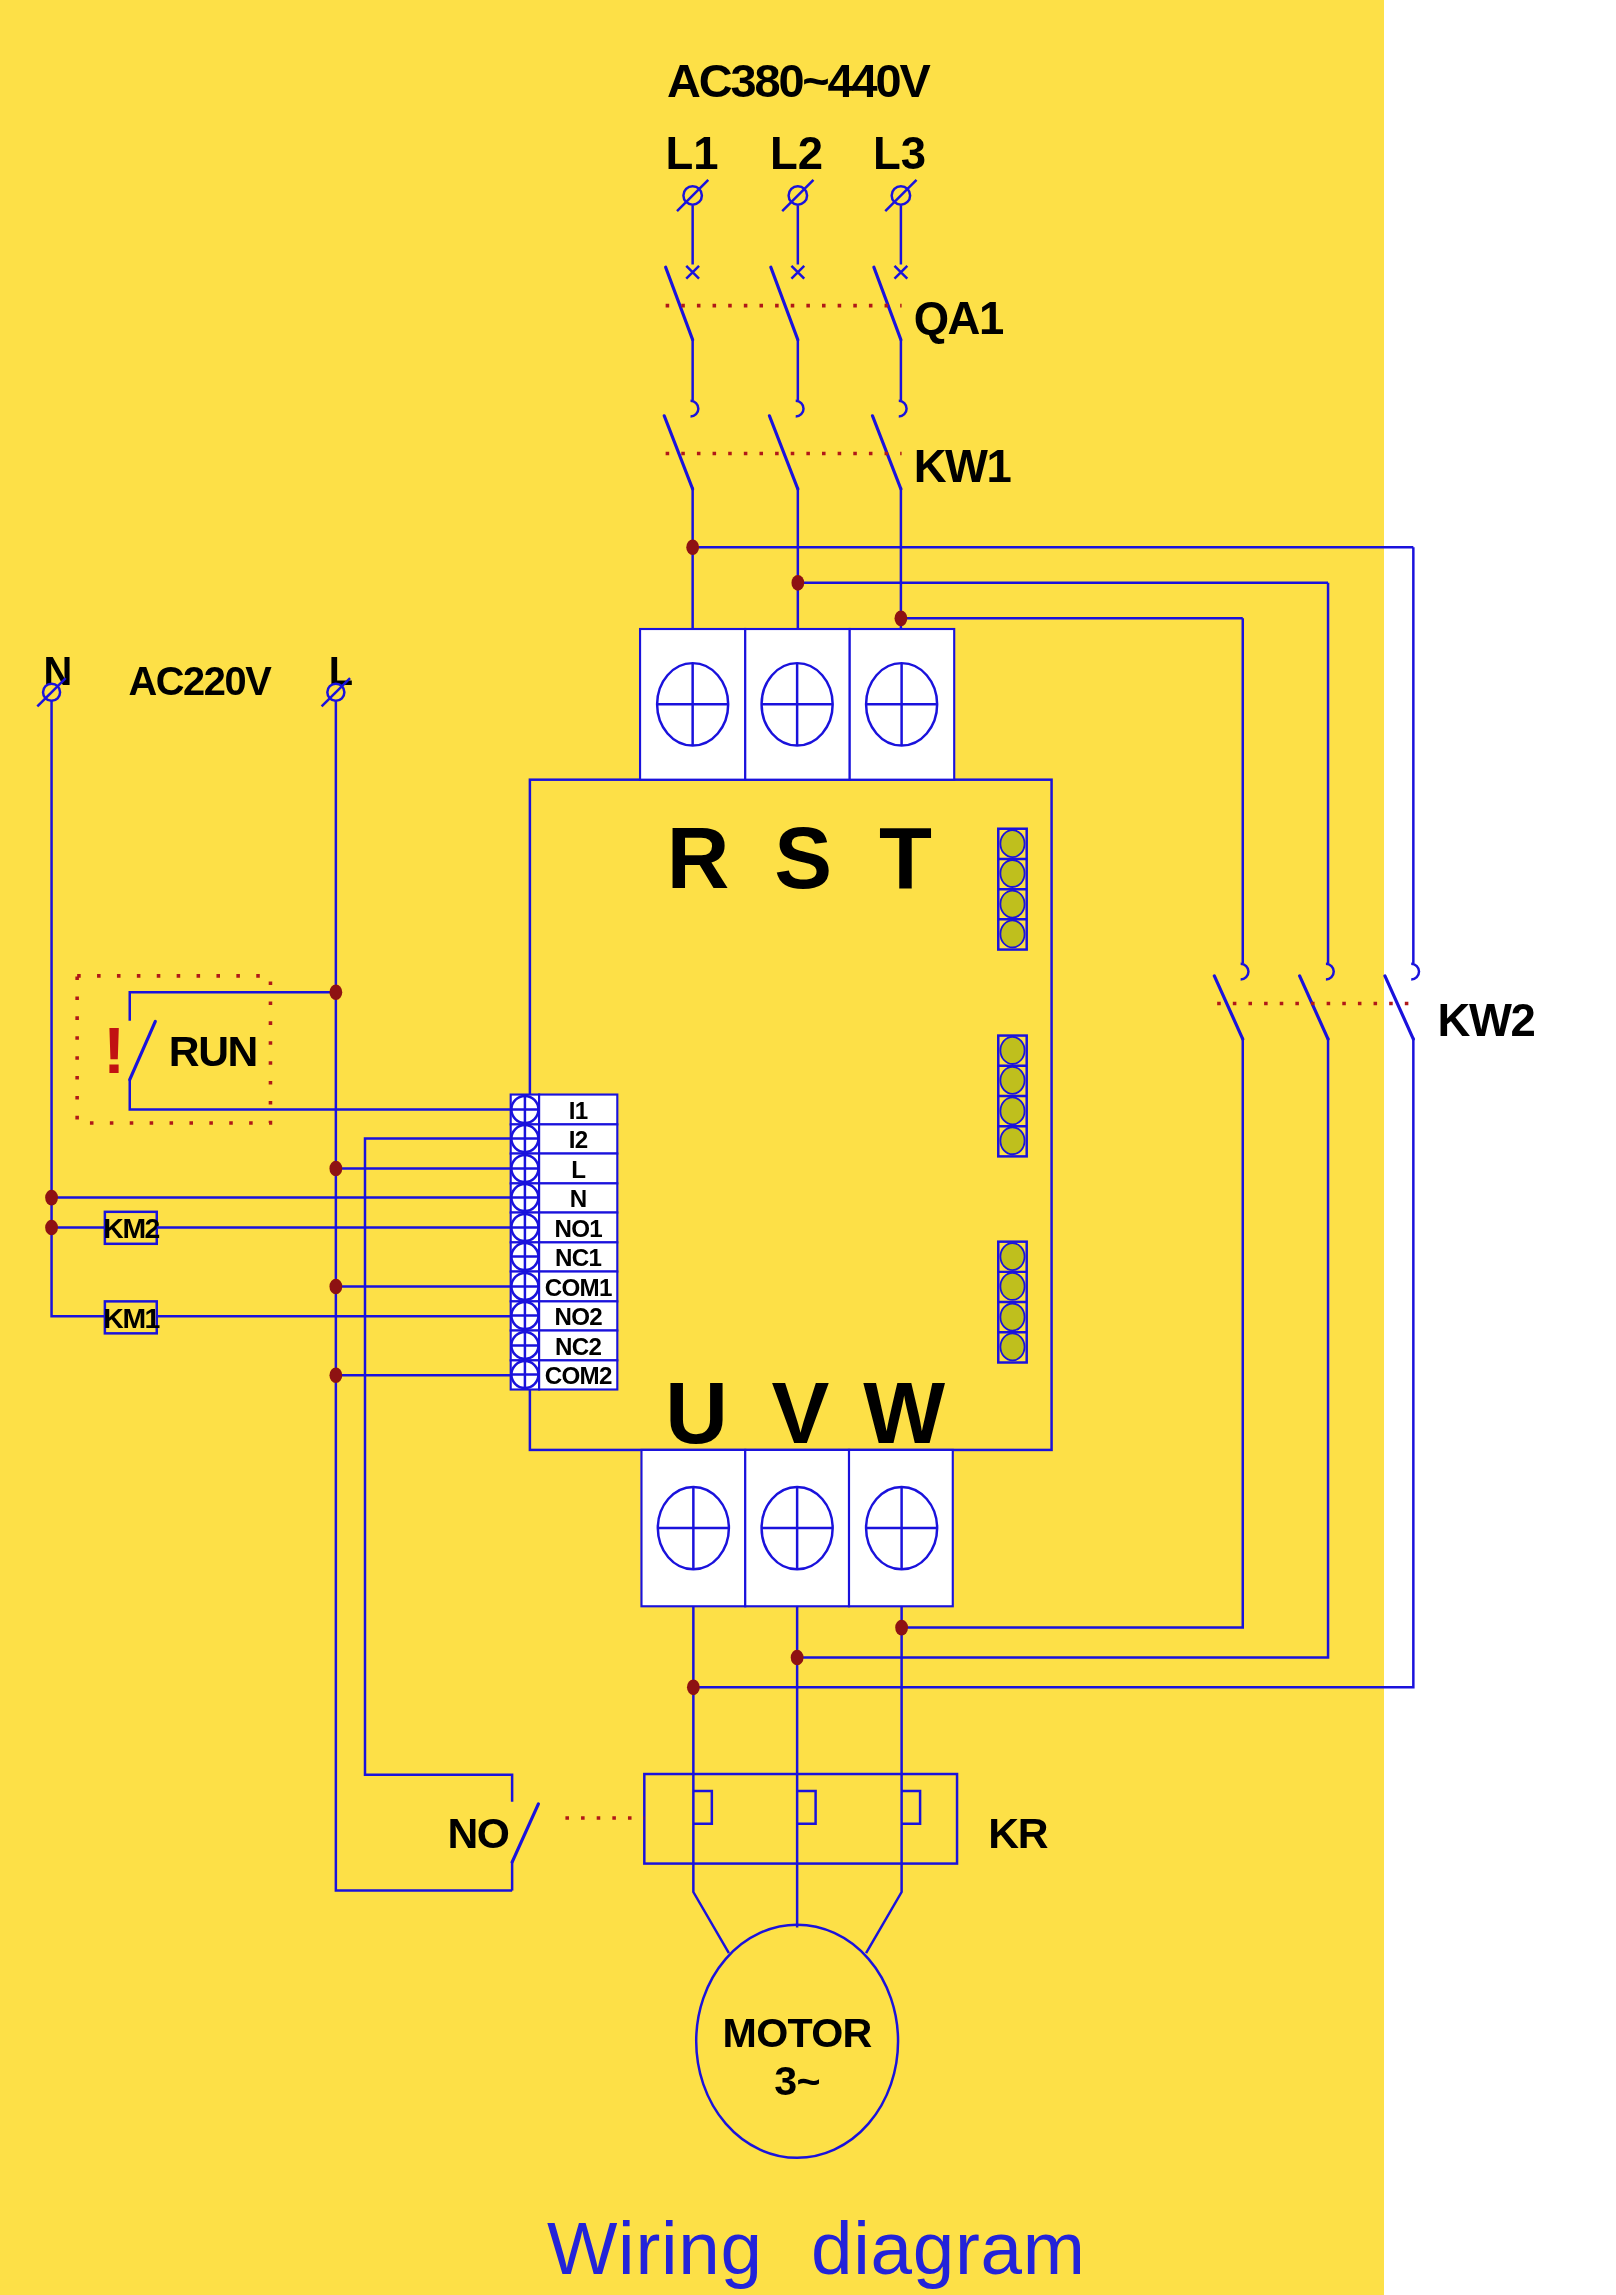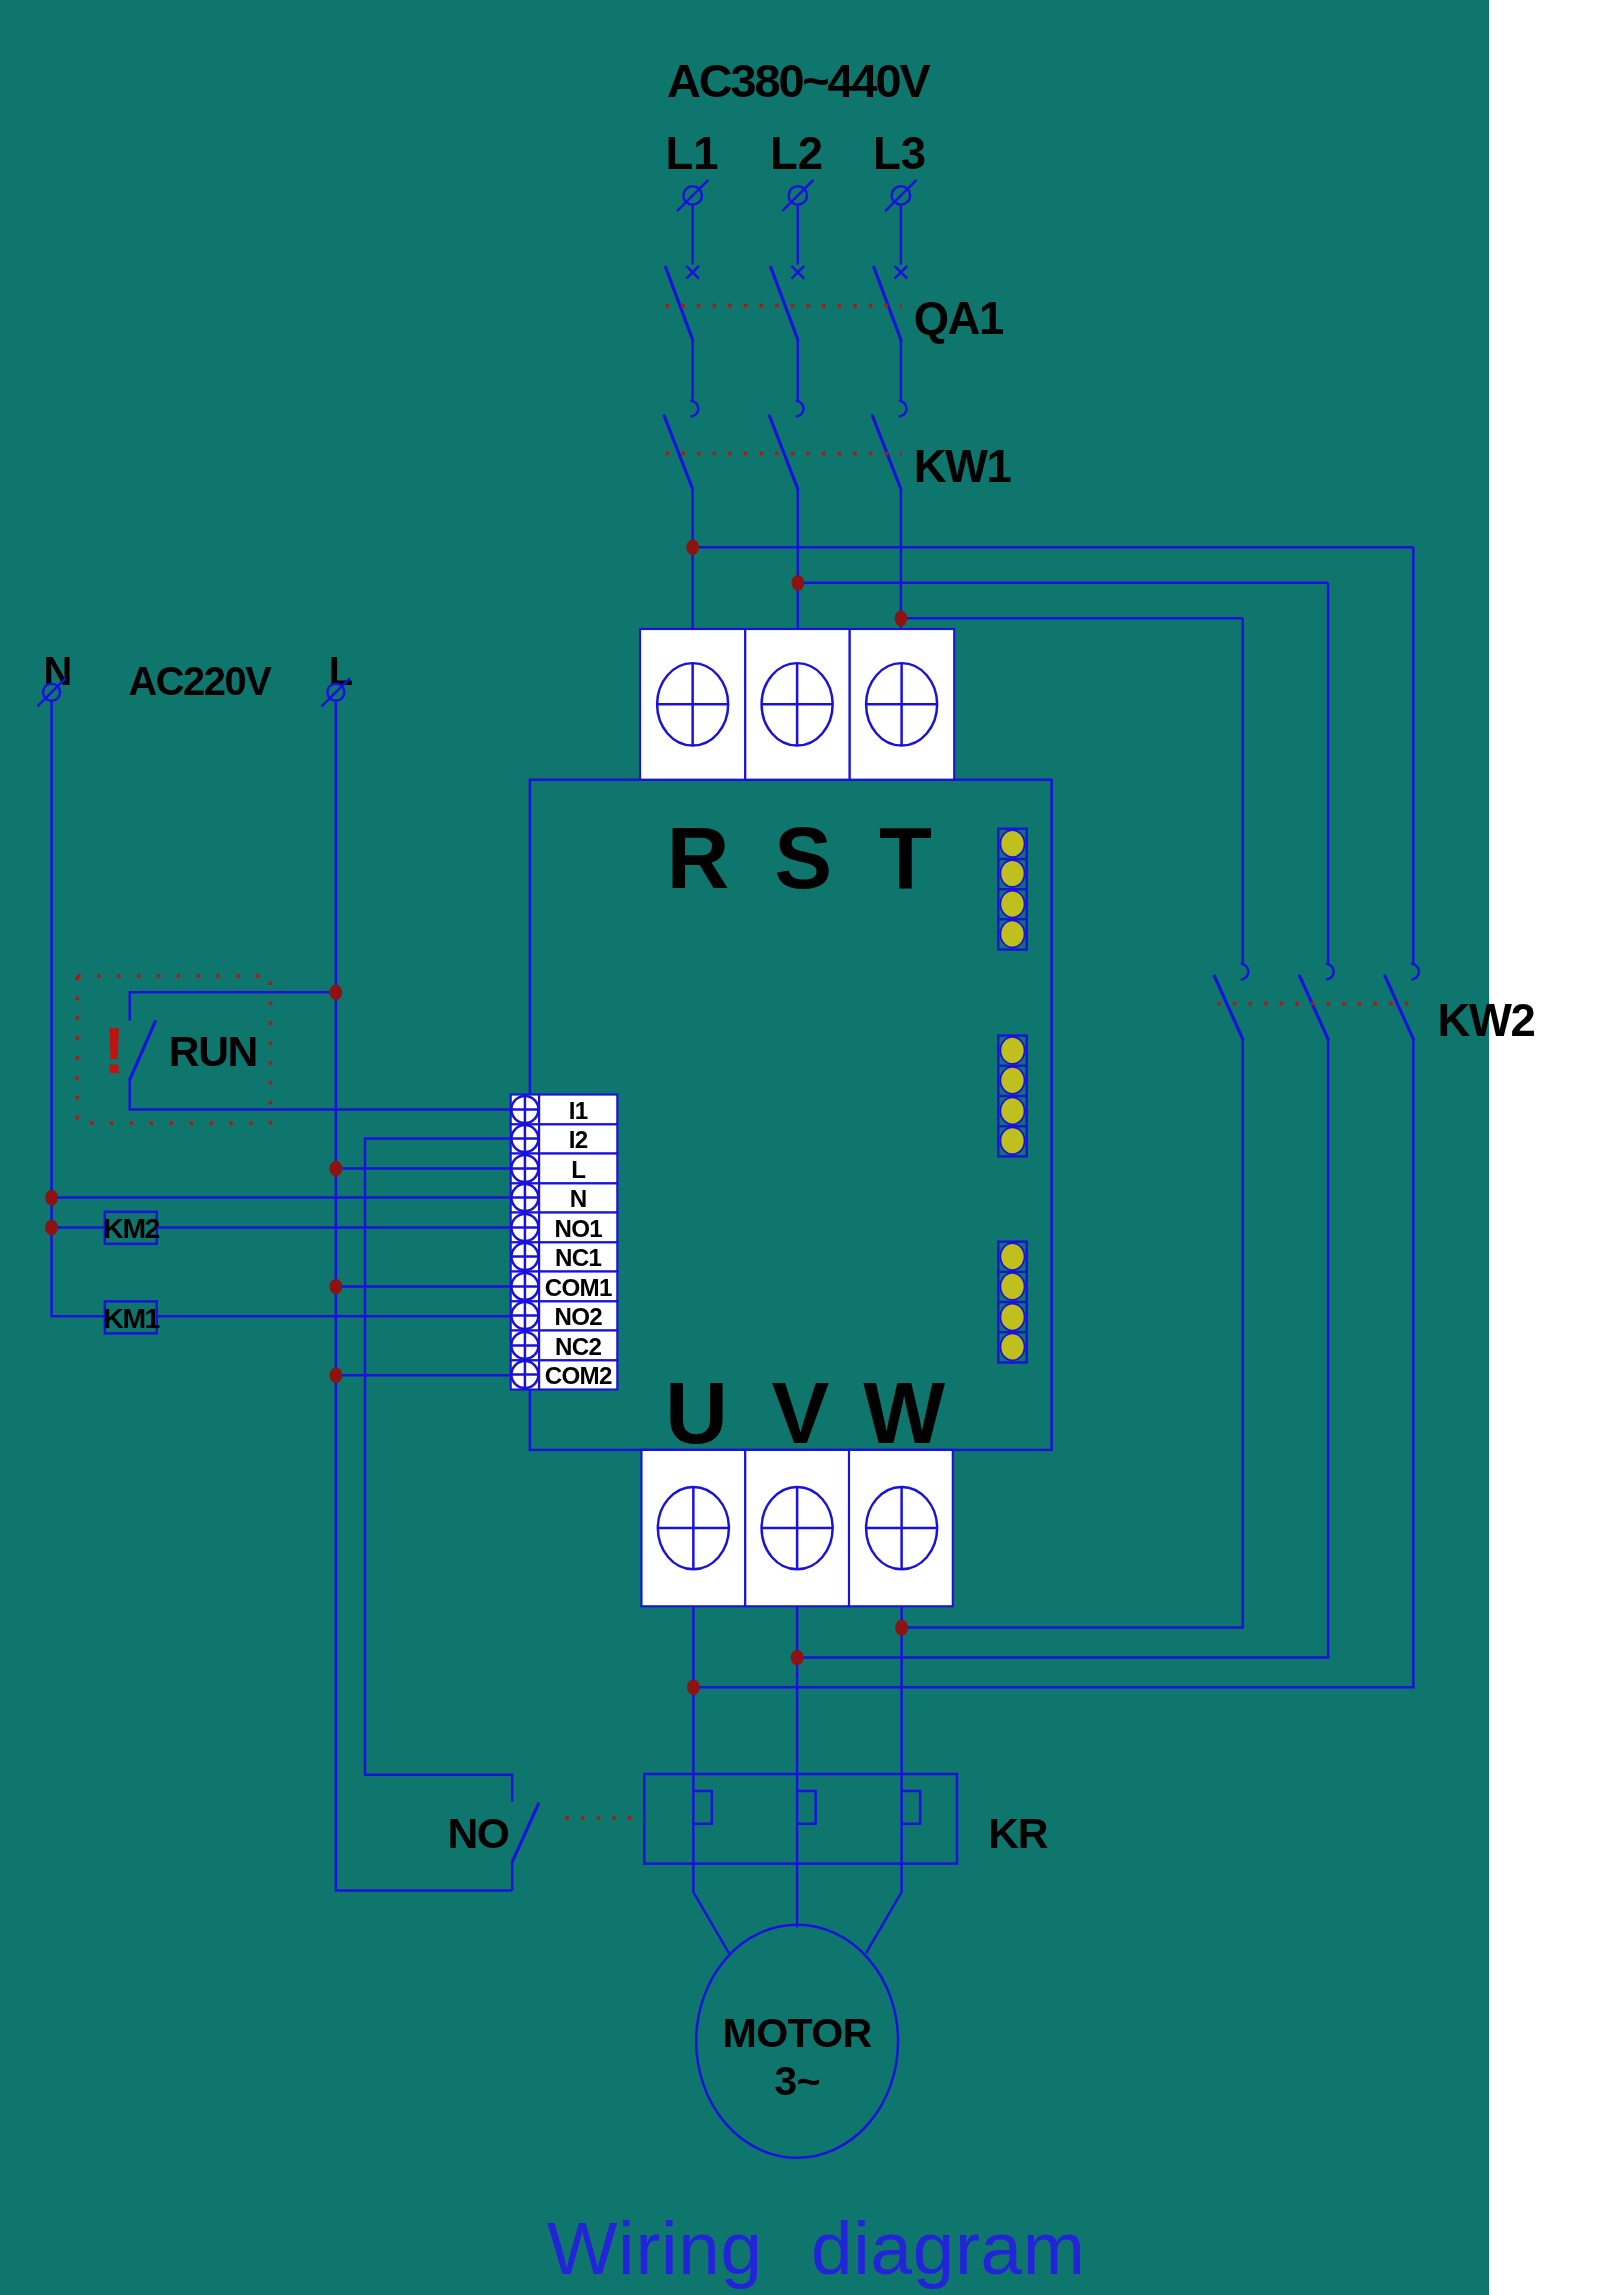--- a/index.html
+++ b/index.html
@@ -1,16 +1,16 @@
 <!DOCTYPE html>
 <html style="font-size:11.4px"><head>
 <meta charset="utf-8">
 <style>
   html,body{margin:0;padding:0;background:#ffffff;}
-  .page{position:relative;width:1489px;height:2295px;background:#0f766e;font-family:"Liberation Sans",sans-serif;}
+  .page{position:relative;width:1384px;height:2295px;background:#fde047;font-family:"Liberation Sans",sans-serif;}
   svg{display:block}
   text{font-family:"Liberation Sans",sans-serif;fill:#000;}
   .big{font-size:122px;font-weight:bold;letter-spacing:-3px;}
   .hdr{font-size:66px;font-weight:bold;letter-spacing:-3px;}
   .phase{font-size:64px;font-weight:bold;}
   .dev{font-size:64px;font-weight:bold;letter-spacing:-2px;}
   .ctl{font-size:56px;font-weight:bold;letter-spacing:-2px;}
   .sw{font-size:60px;font-weight:bold;letter-spacing:-2px;}
   .coil{font-size:40px;font-weight:bold;letter-spacing:-2px;}
   .strip{font-size:34px;font-weight:bold;letter-spacing:-1px;}

